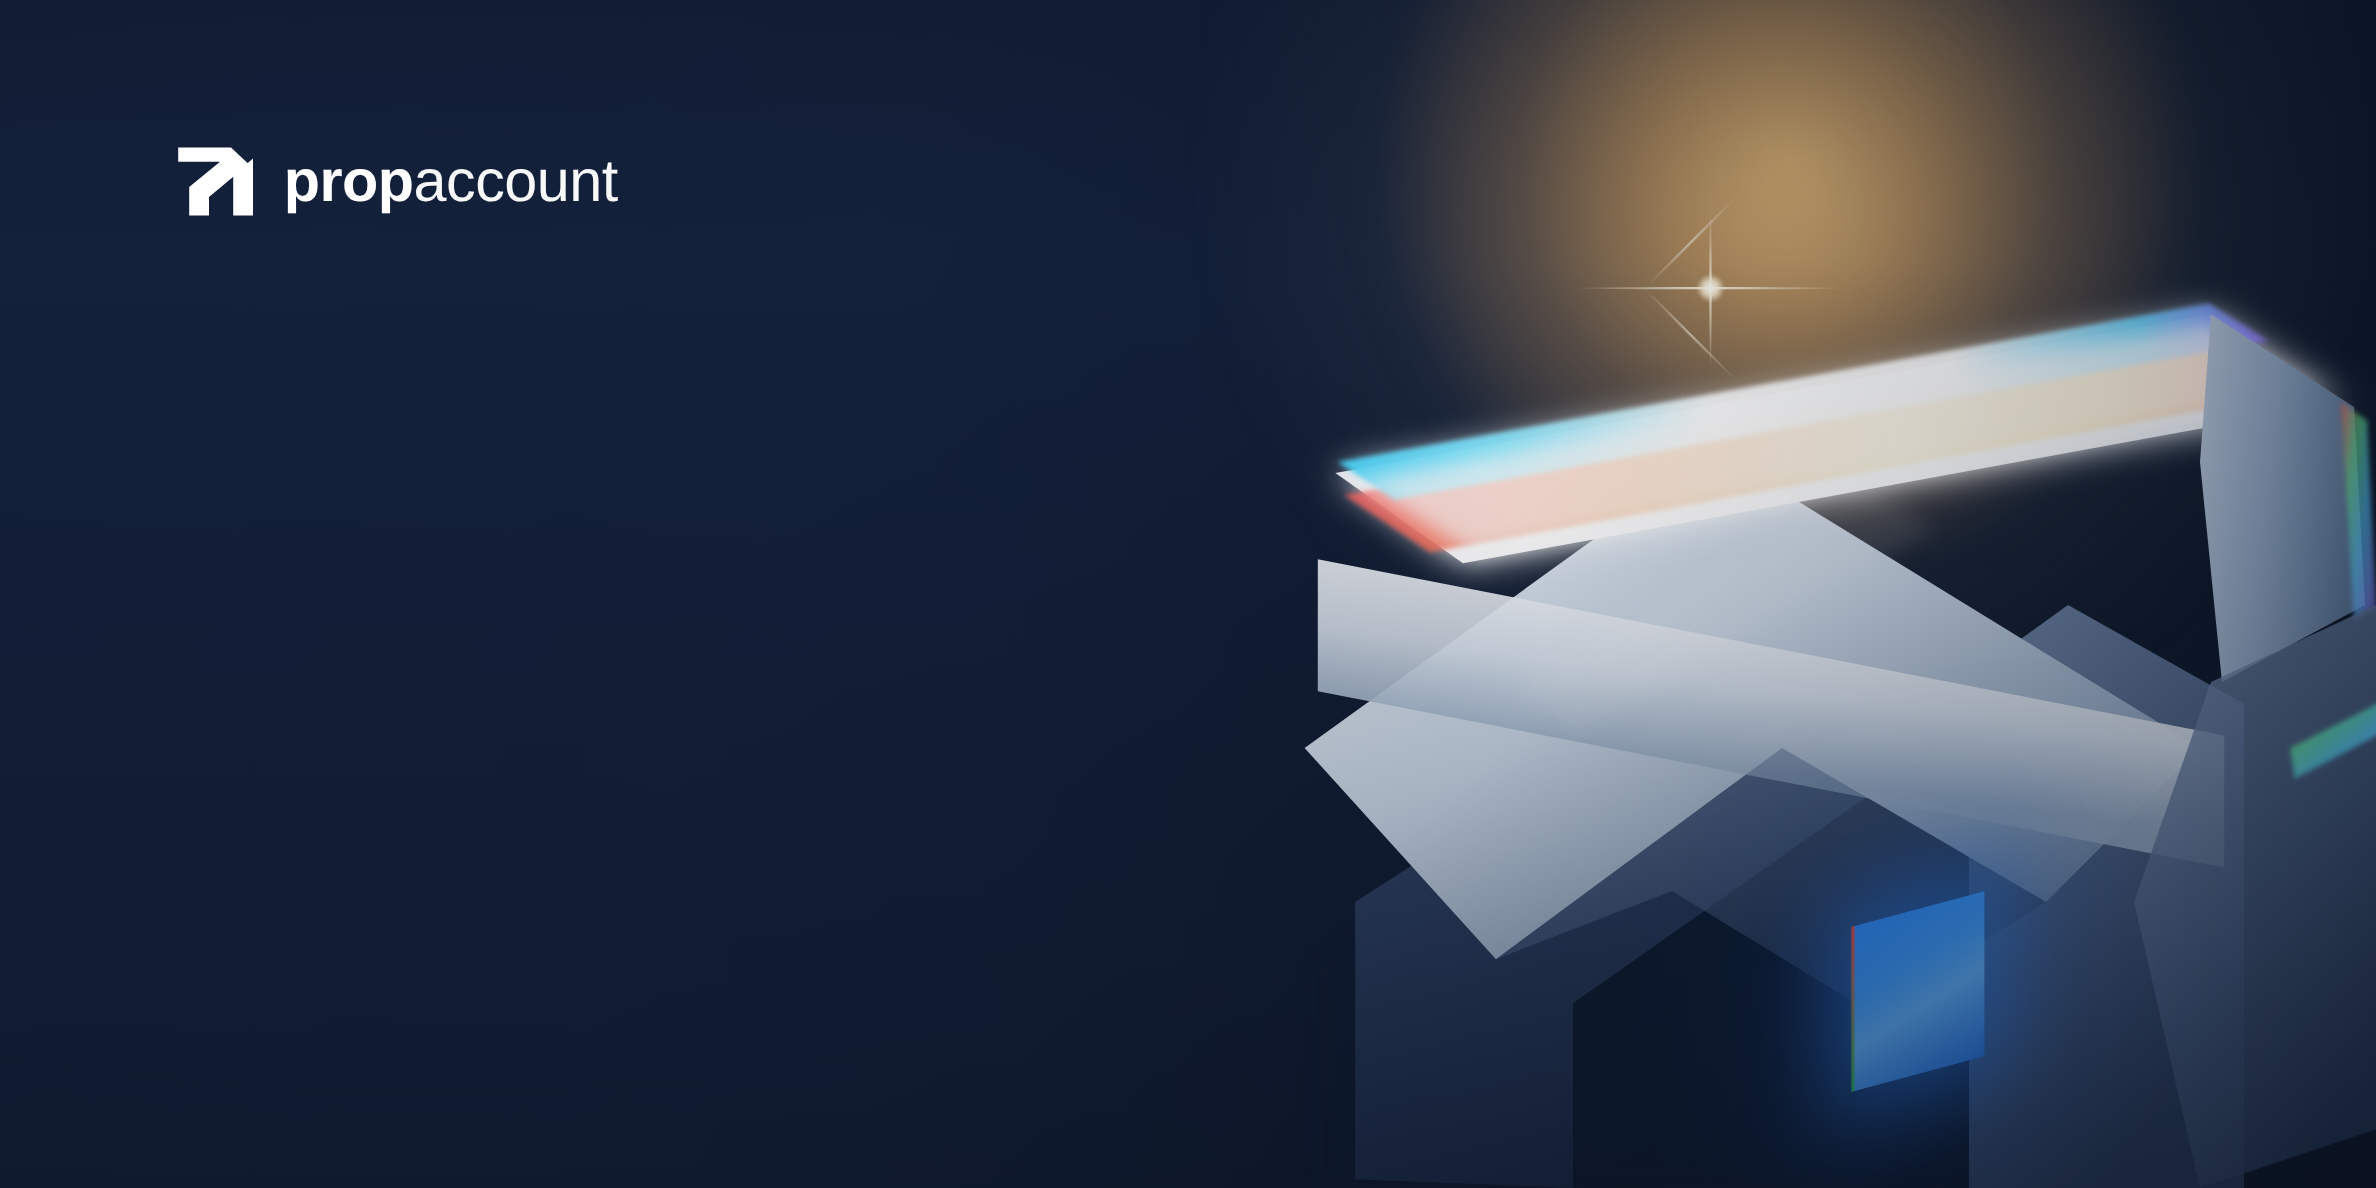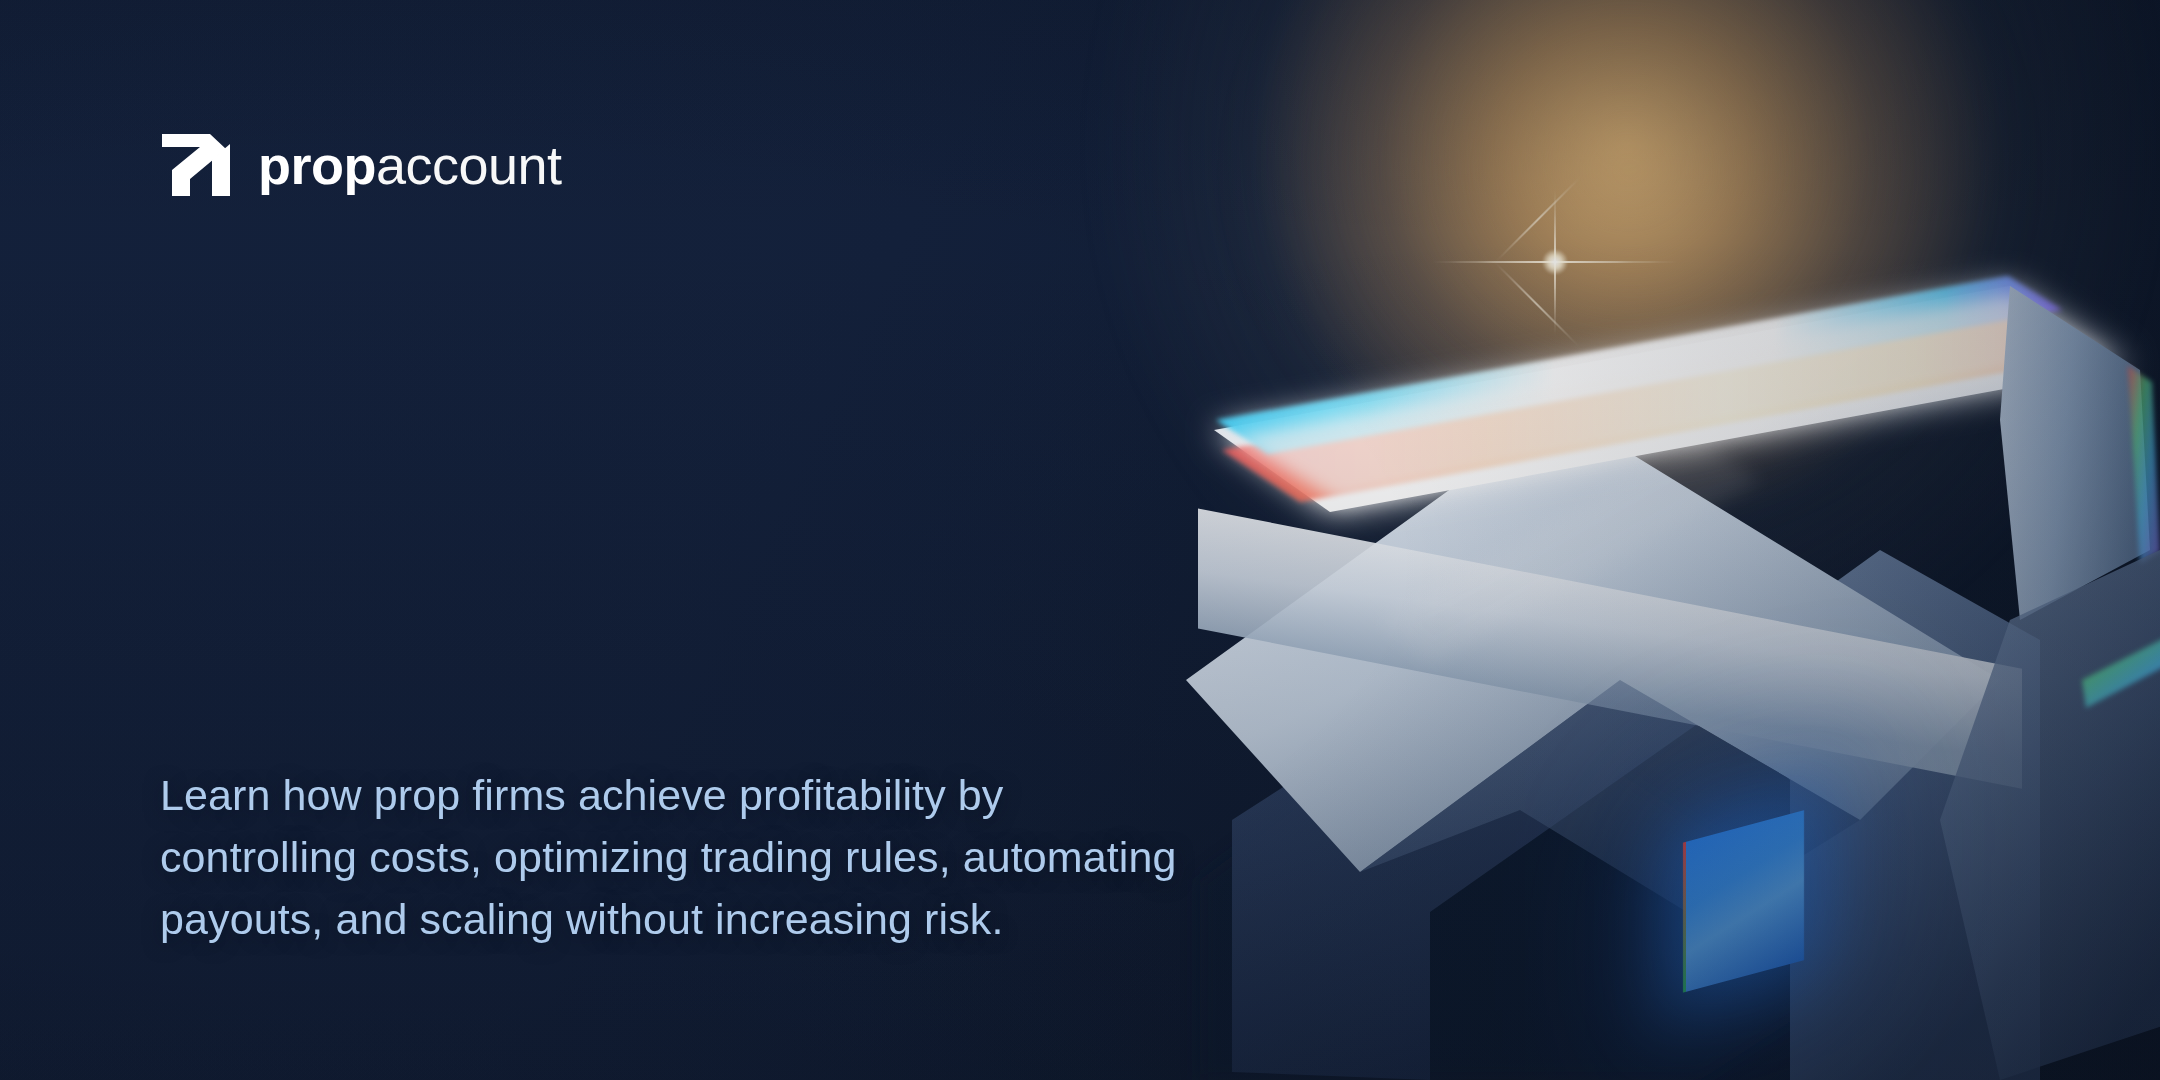--- a/index.html
+++ b/index.html
@@ -275,18 +275,15 @@
           <path d="M2 2 H50 L66 17 L30 47 V64 H12 V38 L40 15 H2 Z" fill="#ffffff"></path>
           <path d="M56 24 L70 12 V64 H52 V28 Z" fill="#ffffff"></path>
         </svg>
       </span>
       <span class="logo-word">
         <span class="b">prop</span><span class="l">account</span>
       </span>
     </div>
 
 
-    <p class="subhead">Learn how prop firms achieve profitability by
-controlling costs, optimizing trading rules, automating
-payouts, and scaling without increasing risk.</p>
 
   </div>
 </div>
 
 </body></html>

